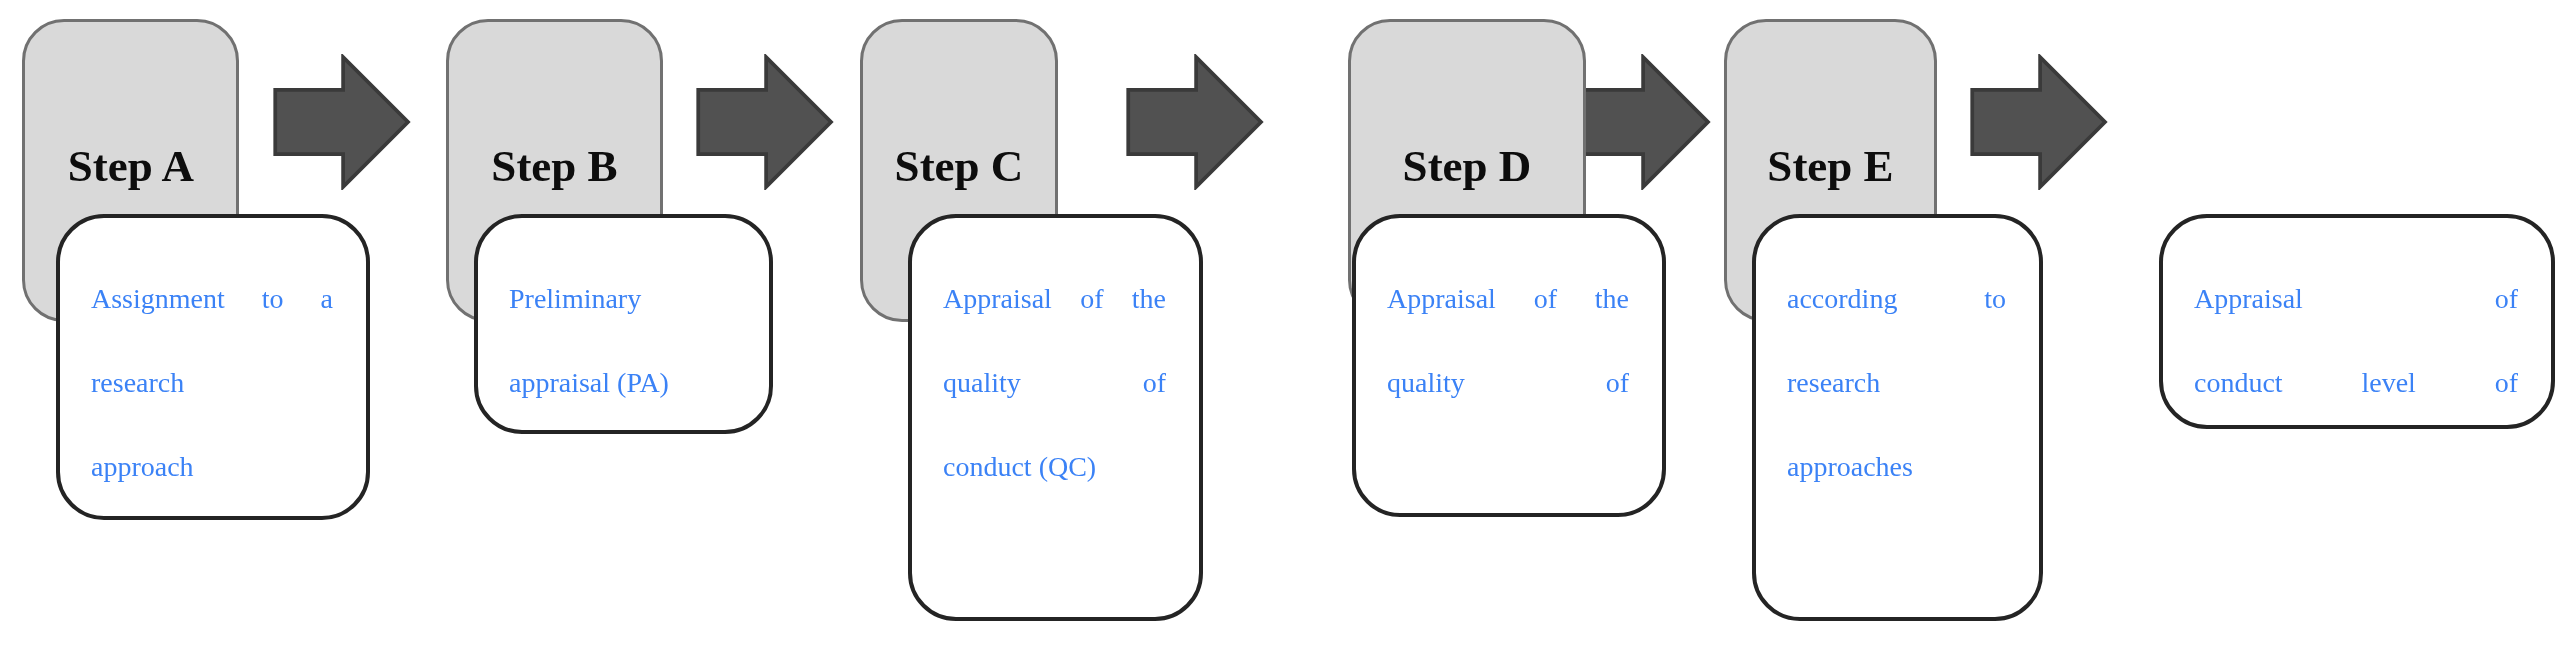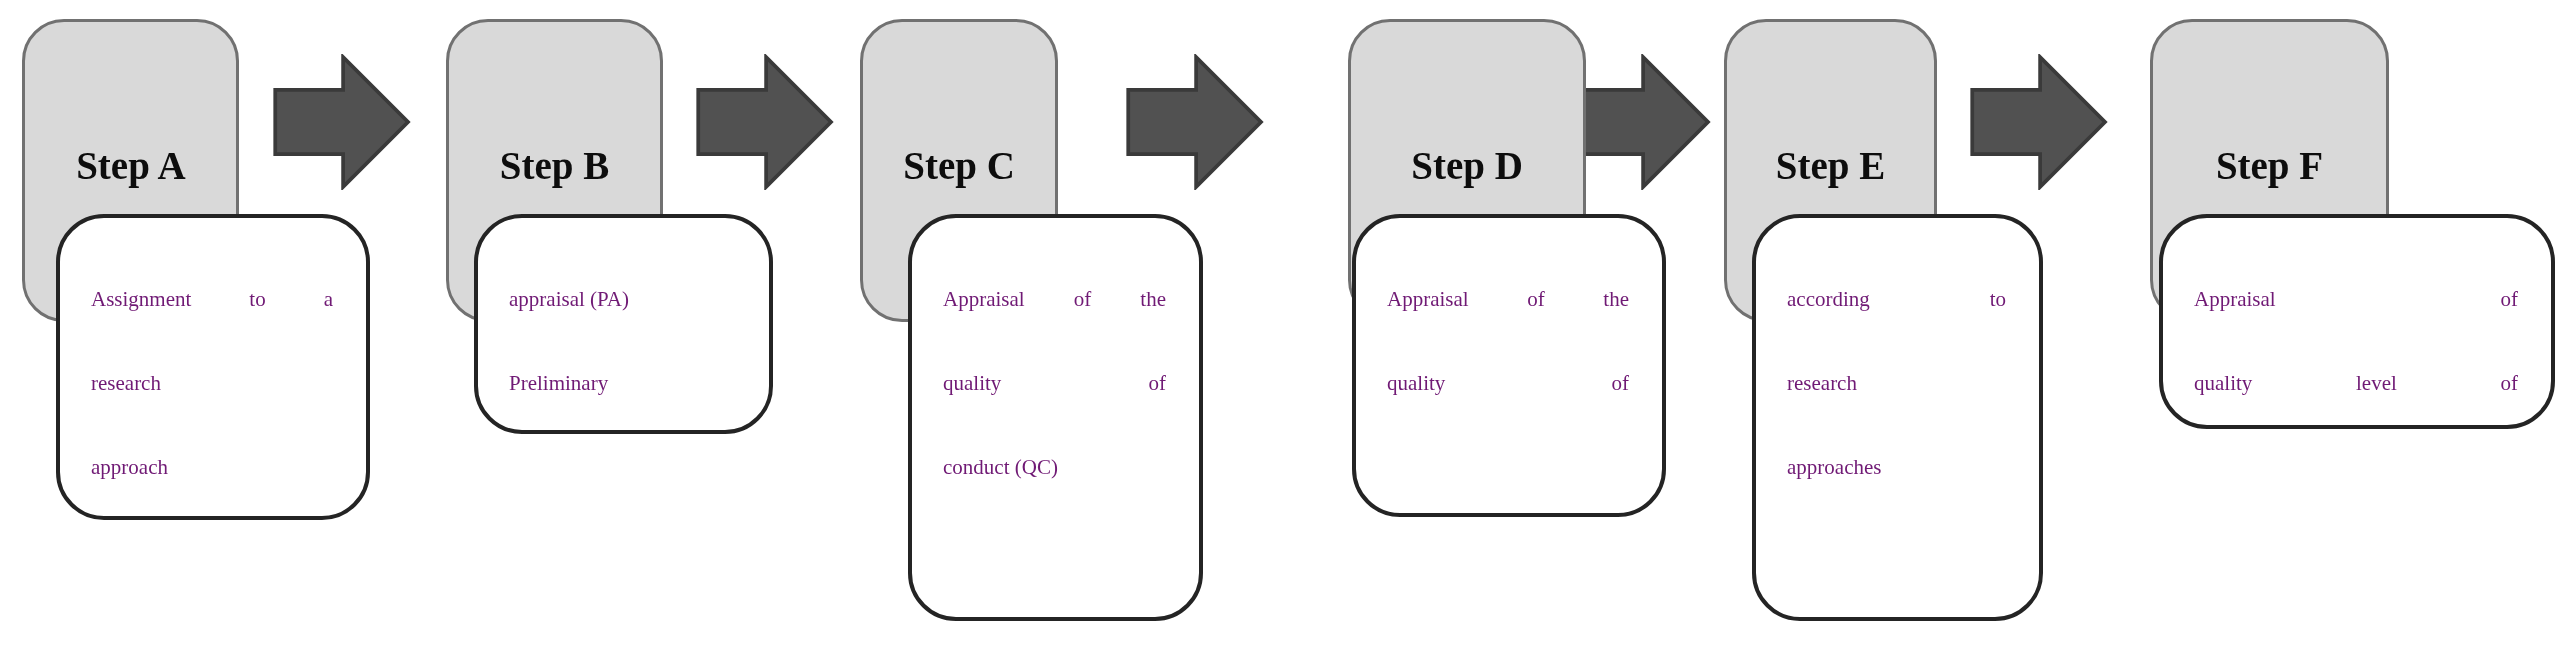--- a/index.html
+++ b/index.html
@@ -26,39 +26,39 @@
     box-sizing: border-box;
   }
   .step-label {
     position: absolute;
     left: 0;
     right: 0;
     top: 117px;
     height: 54px;
     line-height: 54px;
     text-align: center;
-    font-size: 39px;
+    font-size: 45px;
     font-weight: bold;
     color: #0d0d0d;
     white-space: nowrap;
   }
   .white-box {
     position: absolute;
     top: 214px;
     background: #ffffff;
     border: 4.5px solid #242424;
     border-radius: 48px;
     box-sizing: border-box;
     padding: 39px 33px 0 31px;
   }
   .line {
-    font-size: 21px;
+    font-size: 28px;
     line-height: 84px;
     height: 84px;
-    color: #701a75;
+    color: #3b82f6;
     text-align: left;
     overflow: hidden;
   }
   .line.just {
     text-align: justify;
     text-align-last: justify;
   }
   .flow-arrow {
     position: absolute;
     top: 54px;
@@ -82,22 +82,22 @@
       </div>
     </div>
     <div class="step">
       <svg class="flow-arrow" width="138" height="136" viewBox="0 0 185 182" style="left:696px;">
         <polygon points="3,48 94,48 94,4 181,91 94,178 94,134 3,134" fill="#515151" stroke="#3a3a3a" stroke-width="5" stroke-linejoin="miter"></polygon>
       </svg>
       <div class="gray-tab" style="left: 446px; width: 217px;">
         <div class="step-label">Step B</div>
       </div>
       <div class="white-box" style="left: 474px; width: 299px; height: 220px;">
+        <div class="line just">Preliminary</div>
         <div class="line">appraisal (PA)</div>
-        <div class="line just">Preliminary</div>
       </div>
     </div>
     <div class="step">
       <svg class="flow-arrow" width="138" height="136" viewBox="0 0 185 182" style="left:1126px;">
         <polygon points="3,48 94,48 94,4 181,91 94,178 94,134 3,134" fill="#515151" stroke="#3a3a3a" stroke-width="5" stroke-linejoin="miter"></polygon>
       </svg>
       <div class="gray-tab" style="left: 860px; width: 198px;">
         <div class="step-label">Step C</div>
       </div>
       <div class="white-box" style="left: 908px; width: 295px; height: 407px;">
@@ -125,22 +125,19 @@
       <div class="gray-tab" style="left: 1724px; width: 213px;">
         <div class="step-label">Step E</div>
       </div>
       <div class="white-box" style="left: 1752px; width: 291px; height: 407px;">
         <div class="line just">according to</div>
         <div class="line just">research</div>
         <div class="line">approaches</div>
       </div>
     </div>
     <div class="step">
-      <div class="gray-tab" style="left: 2150px; width: 239px;">
-        <div class="step-label">Step F</div>
-      </div>
       <div class="white-box" style="left: 2159px; width: 396px; height: 215px;">
         <div class="line just">Appraisal of</div>
-        <div class="line just">quality level of</div>
+        <div class="line just">conduct level of</div>
       </div>
     </div>
   </div>
 
 
 </body></html>

